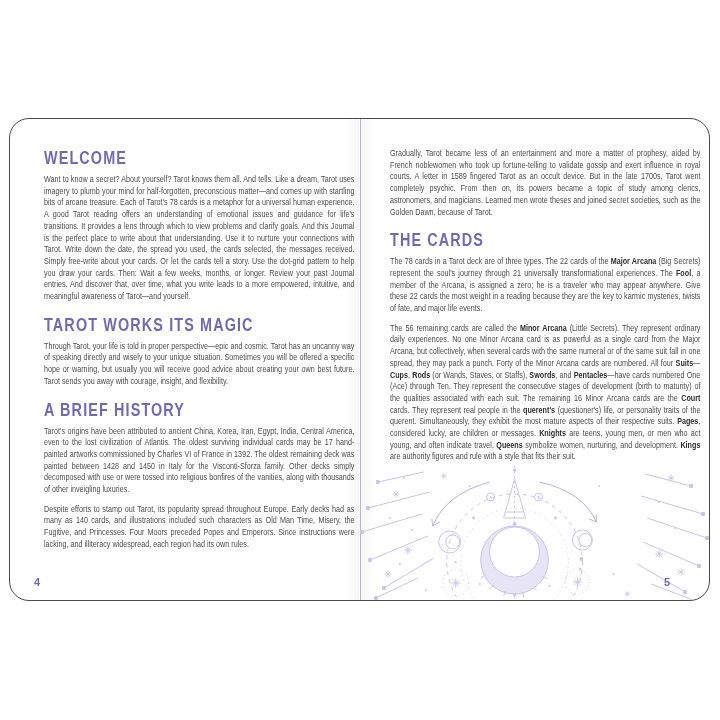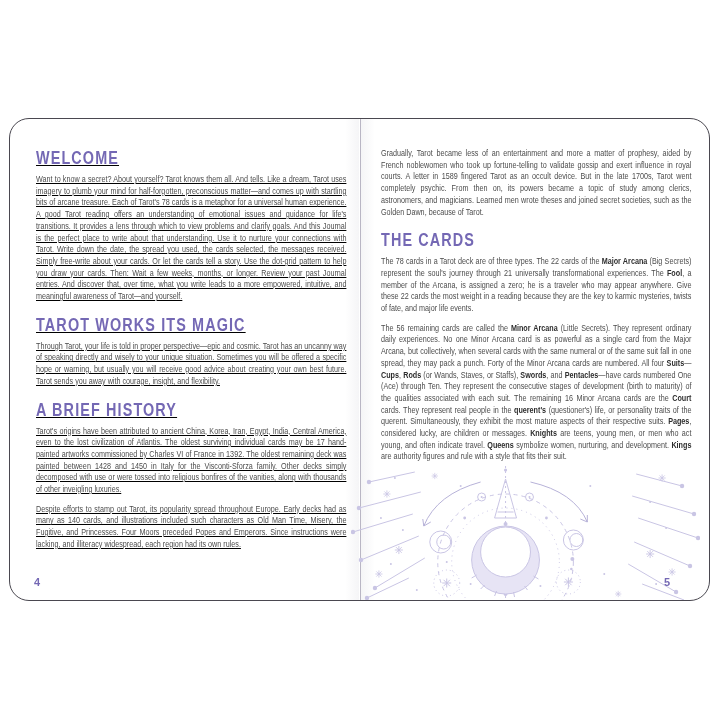--- a/index.html
+++ b/index.html
@@ -7,22 +7,22 @@
     width:720px;height:720px;position:relative;background:#ffffff;
     font-family:"Liberation Sans", sans-serif;
     -webkit-font-smoothing:antialiased;
   }
   .spread{
     position:absolute;left:9px;top:118px;width:701px;height:483px;
     background:#fff;border:1.5px solid #4a4850;border-radius:20px;
     overflow:hidden;box-sizing:border-box;
   }
   .page{position:absolute;top:0;height:100%;box-sizing:border-box;}
-  .page-left{left:0;width:350px;padding:29px 0 0 26px;text-decoration:underline;}
-  .page-right{left:341px;width:349px;padding:29px 0 0 30px;}
+  .page-left{left:8px;width:350px;padding:29px 0 0 26px;}
+  .page-right{left:350px;width:349px;padding:29px 0 0 30px;}
   .seam{
     position:absolute;left:349.5px;top:0;width:1px;height:100%;
     background:#b9b6c4;
   }
   .seam-shade-l{position:absolute;right:350.5px;top:0;width:14px;height:100%;
     background:linear-gradient(to right, rgba(60,60,90,0), rgba(60,60,90,0.05));}
   .seam-shade-r{position:absolute;left:350.5px;top:0;width:14px;height:100%;
     background:linear-gradient(to left, rgba(60,60,90,0), rgba(60,60,90,0.05));}
   .col{
     width:388px;transform:scaleX(0.8);transform-origin:0 0;

